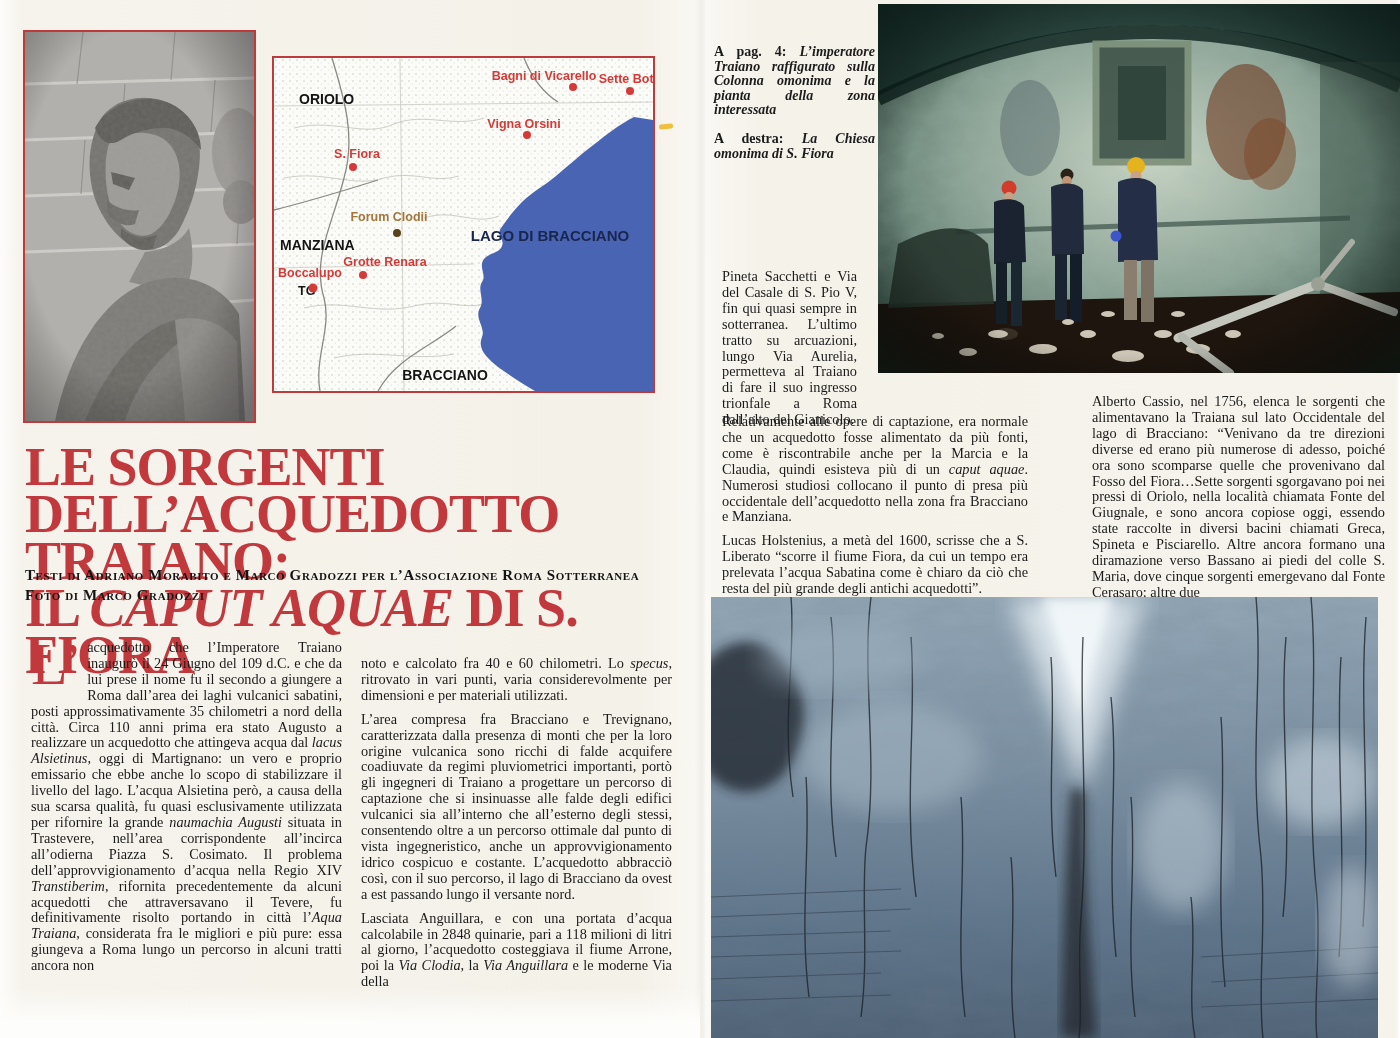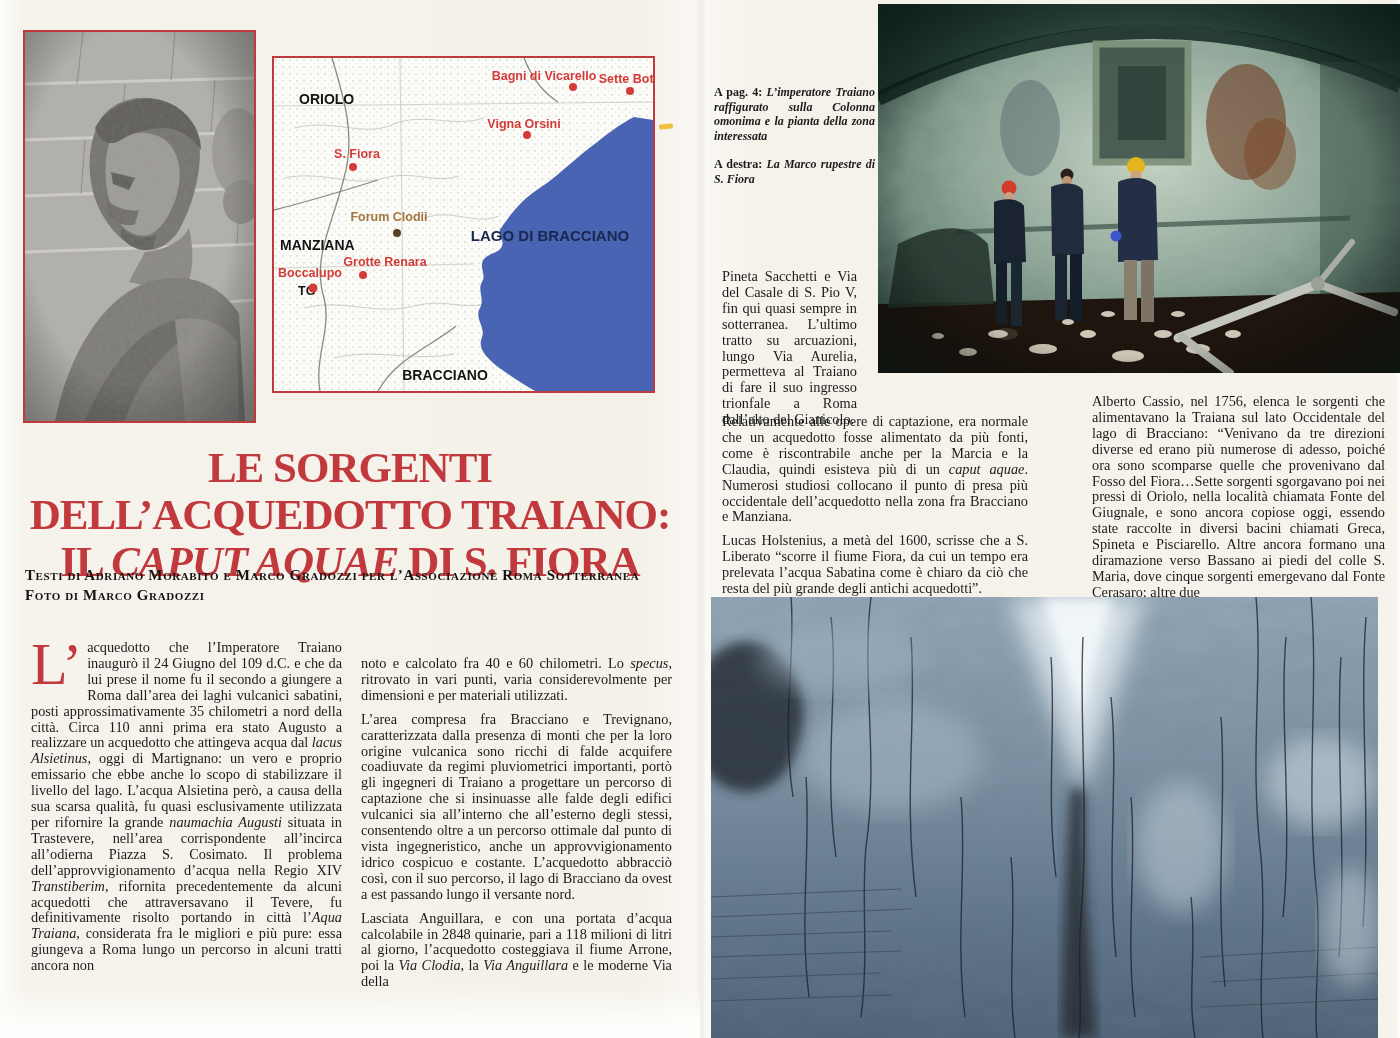--- a/index.html
+++ b/index.html
@@ -7,35 +7,35 @@
     position:relative; width:1400px; height:1038px; overflow:hidden;
     background:linear-gradient(90deg,#fdfcfa 0px,#f6f3ec 22px,#f4f1e9 640px,#faf8f3 700px,#f5f2ea 760px,#f6f3ec 1396px,#fff 1400px);
     font-family:"Liberation Serif", serif; color:#1c1c1c;
   }
   .abs{position:absolute;}
   .photo-frame{border:2px solid #c0393b; background:#b5b3af; overflow:hidden;}
   .photo{overflow:hidden;}
   svg{display:block;}
 
   
-  .title-block{left:25px; top:444px; width:650px; text-align:center;
-    color:#c2393d; font-weight:bold; font-size:43px; line-height:47px; letter-spacing:-1px;}
+  .title-block{left:25px; top:444px; width:650px; 
+    color:#c2393d; font-weight:bold; font-size:54px; line-height:47px; letter-spacing:-1px;}
   .title-block .it{font-style:italic;}
   .byline{left:25px; top:566px; width:650px; 
     font-variant:small-caps; font-size:15px; line-height:19.5px; letter-spacing:.6px; color:#141414;font-weight:bold;}
   .bodycol{font-size:14.3px; line-height:15.9px; text-align:justify; color:#1b1b1b;}
   .bodycol p{margin:8px;}
   .bodycol .it{font-style:italic;}
   .dropcap{float:left; color:#c2393d; font-size:60px; line-height:46px; height:47px;
     padding:1px 5px 0 0; font-weight:400;}
   .lcol1{left:23px; top:632px; width:327px;}
   .lcol2{left:353px; top:648px; width:327px;}
 
   
-  .captions{left:714px; top:45px; width:161px; font-size:12px; line-height:14.6px; text-align:justify;margin-top:40px;}
+  .captions{left:714px; top:45px; width:161px; font-size:14px; line-height:14.6px; text-align:justify;}
   .captions p{margin:0 0 14px 0;}
   .captions .lead{font-weight:bold;}
   .captions .cap{font-style:italic; font-weight:bold;}
   .rnarrow{left:714px; top:261px; width:151px;}
   .rwide{left:714px; top:406px; width:322px;}
   .rcol2{left:1084px; top:386px; width:309px;}
   .seam{left:694px; top:0; width:18px; height:1038px;
     background:linear-gradient(90deg,rgba(0,0,0,0) 0%,rgba(120,110,90,.07) 45%,rgba(255,255,255,.35) 70%,rgba(0,0,0,0) 100%);}
   .bottom-fade{left:0; top:988px; width:700px; height:50px;
     background:linear-gradient(180deg,rgba(253,253,251,0) 0%,#fdfdfb 70%);}
@@ -170,21 +170,21 @@
   </div>
 
   <div class="abs bodycol lcol2">
     <p><span>noto e calcolato fra 40 e 60 chilometri. Lo </span><span class="it">specus</span><span>, ritrovato in vari punti, varia considerevolmente per dimensioni e per materiali utilizzati.</span></p>
     <p>L’area compresa fra Bracciano e Trevignano, caratterizzata dalla presenza di monti che per la loro origine vulcanica sono ricchi di falde acquifere coadiuvate da regimi pluviometrici importanti, portò gli ingegneri di Traiano a progettare un percorso di captazione che si insinuasse alle falde degli edifici vulcanici sia all’interno che all’esterno degli stessi, consentendo oltre a un percorso ottimale dal punto di vista ingegneristico, anche un approvvigionamento idrico cospicuo e costante. L’acquedotto abbracciò così, con il suo percorso, il lago di Bracciano da ovest a est passando lungo il versante nord.</p>
     <p><span>Lasciata Anguillara, e con una portata d’acqua calcolabile in 2848 quinarie, pari a 118 milioni di litri al giorno, l’acquedotto costeggiava il fiume Arrone, poi la </span><span class="it">Via Clodia</span><span>, la </span><span class="it">Via Anguillara</span><span> e le moderne Via della</span></p>
   </div>
 
   <div class="abs captions">
     <p><span class="lead">A pag. 4:</span> <span class="cap">L’imperatore Traiano raffigurato sulla Colonna omonima e la pianta della zona interessata</span></p>
-    <p><span class="lead">A destra:</span> <span class="cap">La Marco rupestre di S. Fiora</span></p>
+    <p><span class="lead">A destra:</span> <span class="cap">La Chiesa omonima di S. Fiora</span></p>
   </div>
 
   <div class="abs photo" style="left:878px; top:4px; width:522px; height:369px;">
     <svg width="522" height="369" viewBox="0 0 522 369" preserveAspectRatio="none">
       <defs>
         <radialGradient id="caveBase" cx="52%" cy="42%" r="80%">
           <stop offset="0%" stop-color="#ccd6c6"></stop>
             <stop offset="45%" stop-color="#8aa193"></stop>
           <stop offset="75%" stop-color="#4c685d"></stop>
             <stop offset="100%" stop-color="#22403a"></stop>

